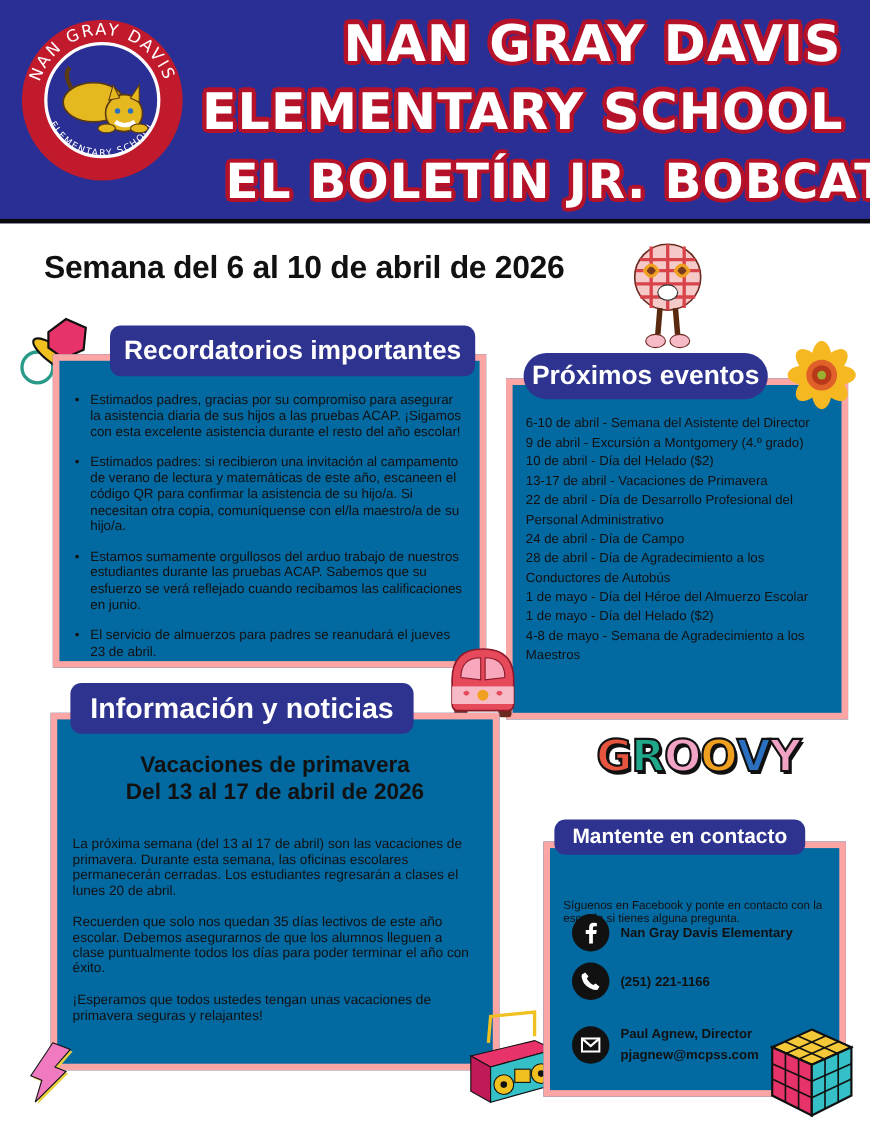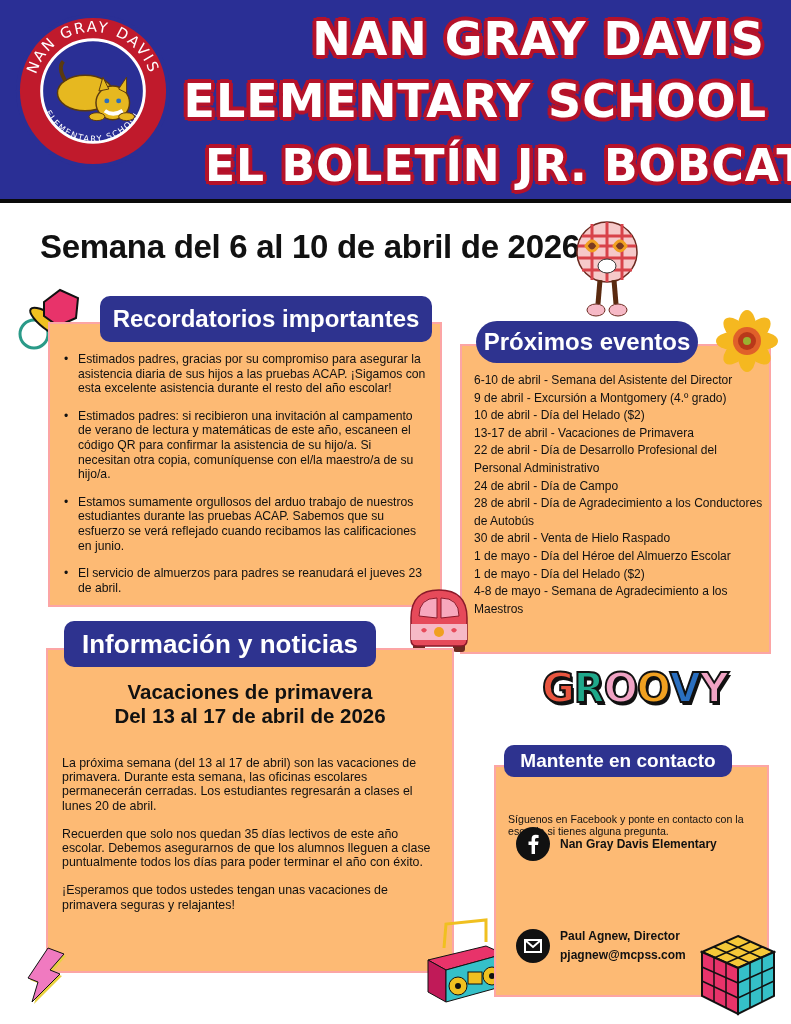--- a/index.html
+++ b/index.html
@@ -20,27 +20,27 @@
     text-shadow:
       -3px -3px 0 #b5122a, 3px -3px 0 #b5122a, -3px 3px 0 #b5122a, 3px 3px 0 #b5122a,
       0 -4px 0 #b5122a, 0 4px 0 #b5122a, -4px 0 0 #b5122a, 4px 0 0 #b5122a;
   }
   .t1 { top: 12px; font-size: 46px; right: 26px; }
   .t2 { top: 74px; font-size: 46px; right: 24px; }
   .t3 { top: 140px; font-size: 44px; left: 205px; right: auto; }
 
   
   .week {
-    position: absolute; left: 40px; top: 228px; font-size: 33px; font-weight: bold;
+    position: absolute; left: 40px; top: 228px; font-size: 29px; font-weight: bold;
     font-family: "Liberation Sans", sans-serif; color: #111; letter-spacing: -0.3px;
   }
 
   
   .box {
-    position: absolute; border: 2px solid #fca5a5; background: #fdba74;
+    position: absolute; border: 6px solid #fca5a5; background: #0369a1;
   }
   .pill {
     position: absolute; background: #2e338f; color: #fff; border-radius: 10px;
     font-family: "Liberation Sans", sans-serif; font-weight: bold; white-space: nowrap;
     padding: 0 12px; display: flex; align-items: center; justify-content: center;
   }
 
   .recordatorios { left: 48px; top: 322px; width: 394px; height: 285px; }
   .pill-rec { left: 100px; top: 296px; width: 332px; height: 46px; font-size: 24px; }
   .rec-list { position: absolute; left: 14px; top: 28px; right: 14px; list-style: none; }
@@ -169,21 +169,20 @@
 
 <div class="box eventos">
   <ul class="eve-list">
     <li>6-10 de abril - Semana del Asistente del Director</li>
     <li>9 de abril - Excursión a Montgomery (4.º grado)</li>
     <li>10 de abril - Día del Helado ($2)</li>
     <li>13-17 de abril - Vacaciones de Primavera</li>
     <li>22 de abril - Día de Desarrollo Profesional del Personal Administrativo</li>
     <li>24 de abril - Día de Campo</li>
     <li>28 de abril - Día de Agradecimiento a los Conductores de Autobús</li>
-    <li>30 de abril - Venta de Hielo Raspado</li>
     <li>1 de mayo - Día del Héroe del Almuerzo Escolar</li>
     <li>1 de mayo - Día del Helado ($2)</li>
     <li>4-8 de mayo - Semana de Agradecimiento a los Maestros</li>
   </ul>
 </div>
 <div class="pill pill-eve">Próximos eventos</div>
 
 <svg class="decor" style="left:714px;top:308px;width:66px;height:66px;" viewBox="0 0 66 66">
   <g transform="translate(33 33)">
     <g fill="#f5b820">
@@ -253,20 +252,28 @@
 
   <div class="con-row" style="top:60px;">
     <div class="con-icon">
       <svg width="18" height="20" viewBox="0 0 18 20">
           <path d="M11 20 V11 H14 L14.5 7.5 H11 V5.5 Q11 4 12.5 4 H14.6 V1 Q13 0.8 11.6 0.8 Q7.6 0.8 7.6 5 V7.5 H4.5 V11 H7.6 V20 Z" fill="#fff"></path>
         </svg>
     </div>
     <div class="con-text">Nan Gray Davis Elementary</div>
   </div>
 
+  <div class="con-row" style="top:104px;">
+    <div class="con-icon">
+      <svg width="18" height="18" viewBox="0 0 18 18">
+          <path d="M4 1 L7 4.5 L5.5 6.5 Q7 10 11.5 12.5 L13.5 11 L17 14 L15 17 Q8 17 3 11 Q0 6 1 3 Z" fill="#fff"></path>
+        </svg>
+    </div>
+    <div class="con-text">(251) 221-1166</div>
+  </div>
 
   <div class="con-row" style="top:160px;">
     <div class="con-icon">
       <svg width="18" height="14" viewBox="0 0 18 14">
           <rect x="1" y="1" width="16" height="12" fill="none" stroke="#fff" stroke-width="2"></rect>
           <path d="M1 1 L9 8 L17 1" fill="none" stroke="#fff" stroke-width="2"></path>
         </svg>
     </div>
     <div>
       <div class="con-text">Paul Agnew, Director</div>

